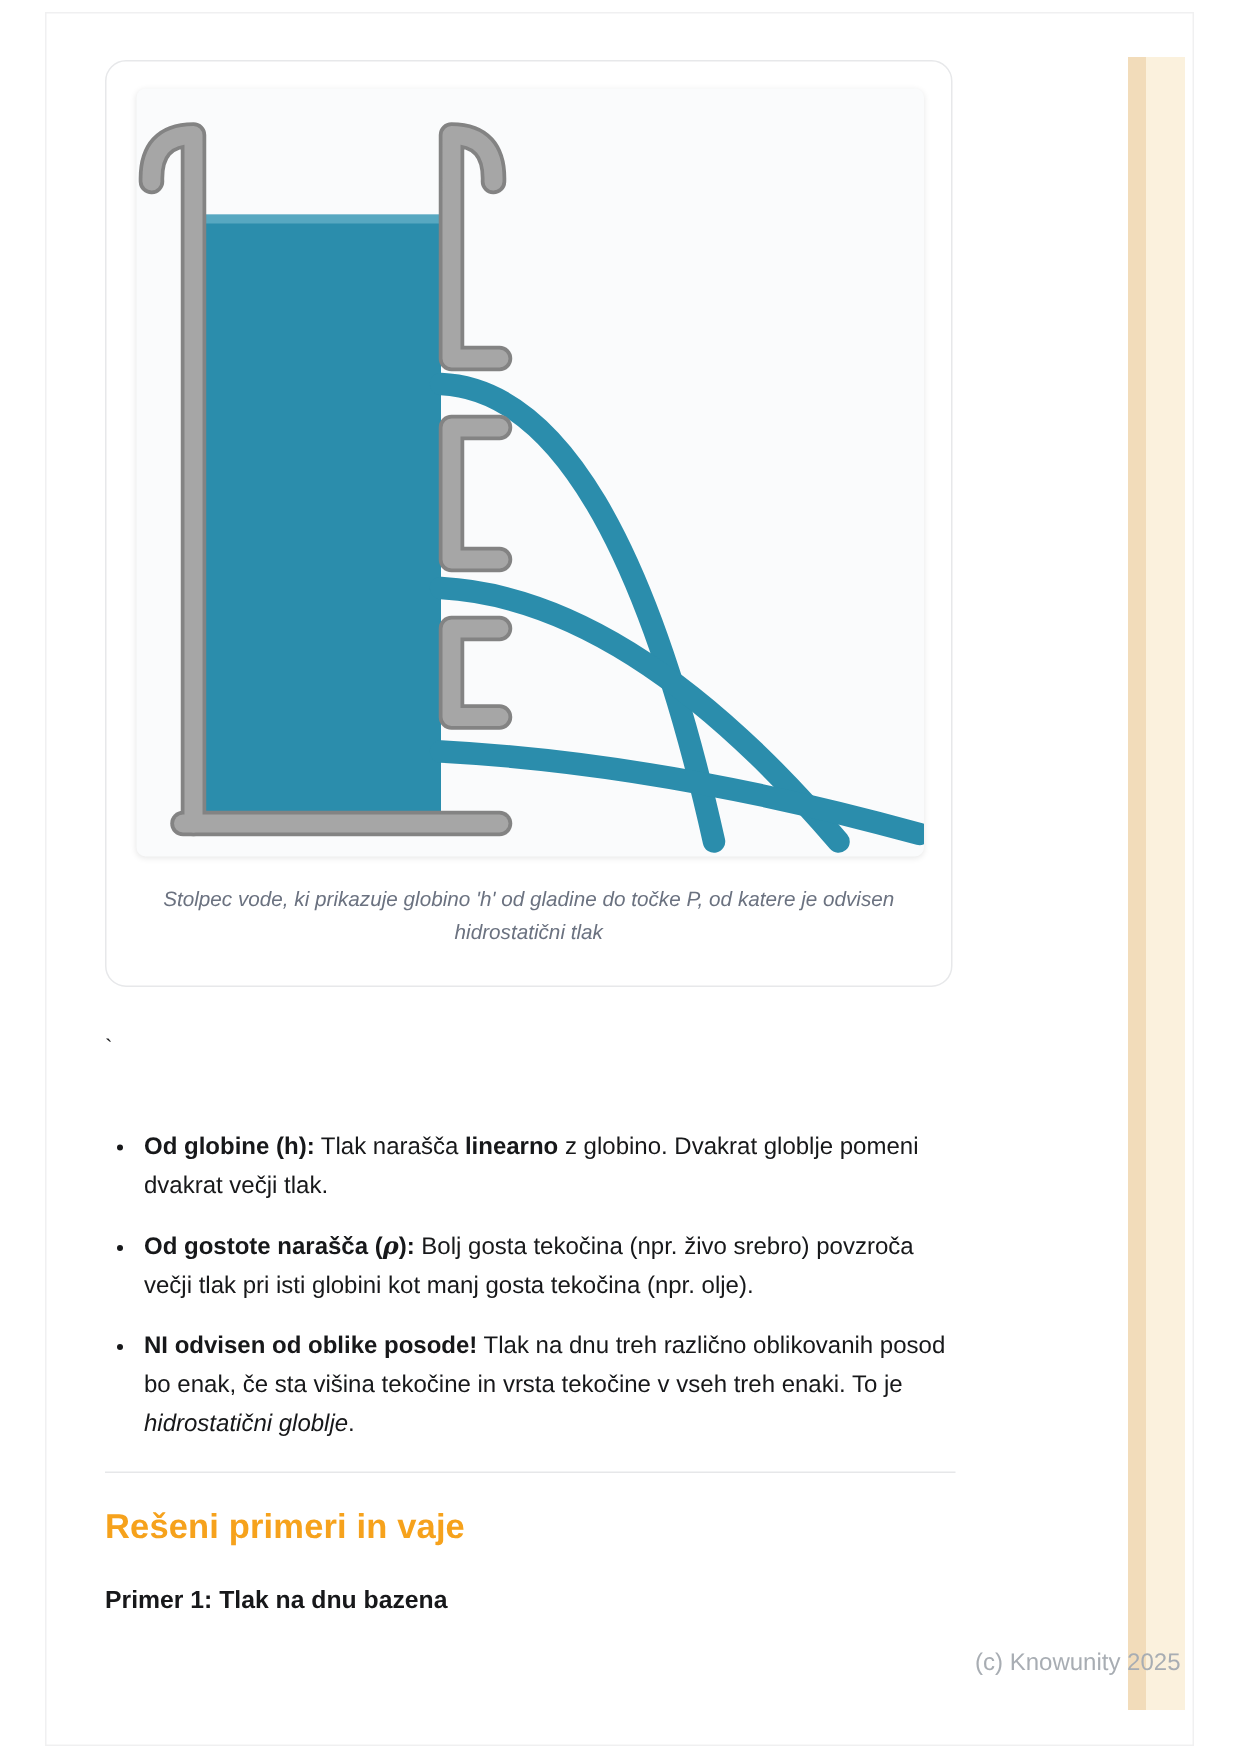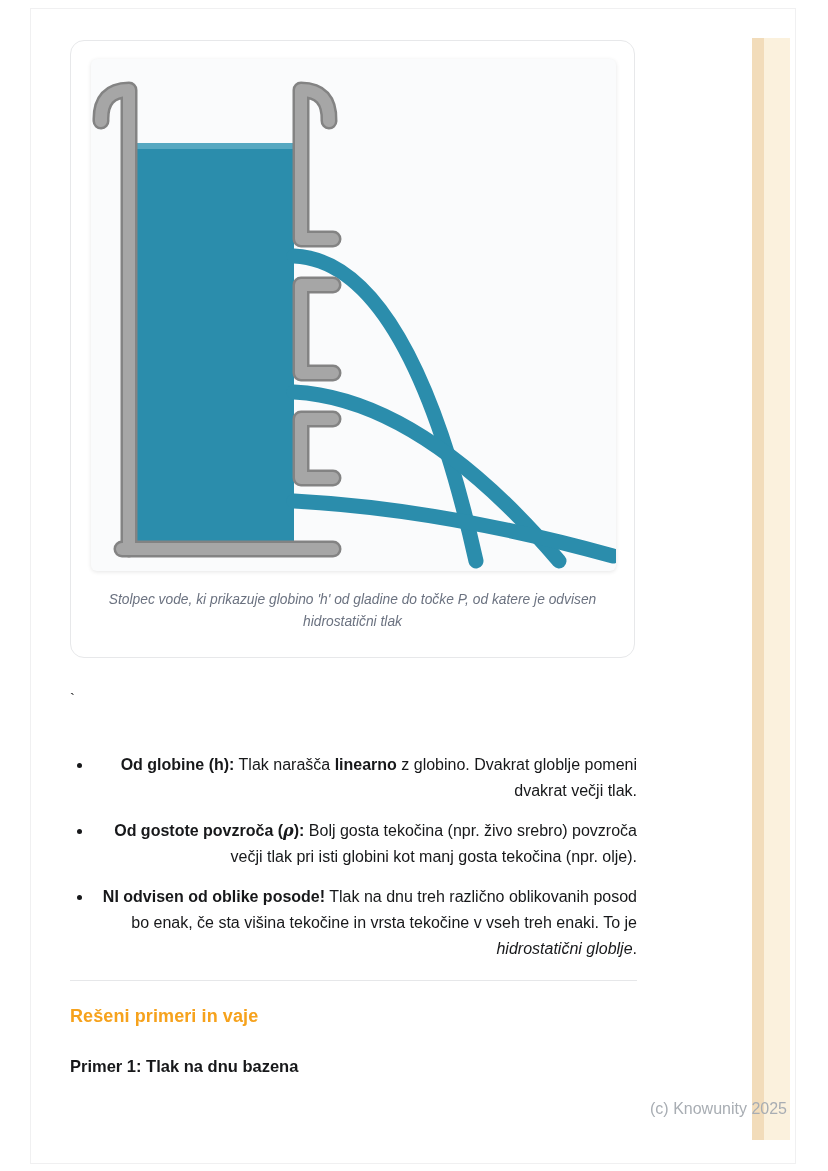--- a/index.html
+++ b/index.html
@@ -44,27 +44,27 @@
   }
 
   
   .content{
     position:absolute;left:70px;top:686px;width:567px;
     font-size:16px;line-height:26px;color:#17181a;
   }
   .stray{font-size:15px;margin-bottom:40px;}
   .q-heading{font-weight:bold;font-size:16.5px;margin-bottom:18px;}
   .content ul{list-style:disc;padding-left:23px;margin-bottom:0;}
-  .content li{margin-bottom:14px;padding-left:3px;text-align:right;}
+  .content li{margin-bottom:14px;padding-left:3px;}
   .content li:last-child{margin-bottom:0;}
   .b{font-weight:bold;}
   .i{font-style:italic;}
   .bi{font-weight:bold;font-style:italic;font-family:"DejaVu Serif","Liberation Serif",serif;}
   .divider{border:none;border-top:1px solid #e6e7e9;margin:18px 0 22px 0;}
-  .accent-heading{color:var(--accent);font-size:18px;font-weight:bold;letter-spacing:0.1px;margin-bottom:24px;}
+  .accent-heading{color:var(--accent);font-size:23px;font-weight:bold;letter-spacing:0.1px;margin-bottom:24px;}
   .example-heading{font-weight:bold;font-size:16.5px;}
 
   .copyright{
     position:absolute;right:41px;top:1100px;
     font-size:16px;color:#a8adb3;z-index:5;
   }
 </style>
 </head>
 <body>
 
@@ -108,21 +108,21 @@
   <div class="figure-caption">Stolpec vode, ki prikazuje globino 'h' od gladine do točke P, od katere je odvisen hidrostatični tlak</div>
 </div>
 
 <div class="content">
   <div class="stray">`</div>
 
 
   <ul>
     <li><span class="b">Od globine (h):</span><span> Tlak narašča </span><span class="b">linearno</span><span> z globino. Dvakrat globlje pomeni dvakrat večji tlak.</span></li>
 
-    <li><span class="b">Od gostote povzroča (</span><span class="bi">ρ</span><span class="b">):</span><span> Bolj gosta tekočina (npr. živo srebro) povzroča večji tlak pri isti globini kot manj gosta tekočina (npr. olje).</span></li>
+    <li><span class="b">Od gostote narašča (</span><span class="bi">ρ</span><span class="b">):</span><span> Bolj gosta tekočina (npr. živo srebro) povzroča večji tlak pri isti globini kot manj gosta tekočina (npr. olje).</span></li>
 
     <li><span class="b">NI odvisen od oblike posode!</span><span> Tlak na dnu treh različno oblikovanih posod bo enak, če sta višina tekočine in vrsta tekočine v vseh treh enaki. To je </span><span class="i">hidrostatični globlje</span><span>.</span></li>
   </ul>
 
   <hr class="divider">
 
   <h2 class="accent-heading">Rešeni primeri in vaje</h2>
 
   <p class="example-heading">Primer 1: Tlak na dnu bazena</p>
 </div>

